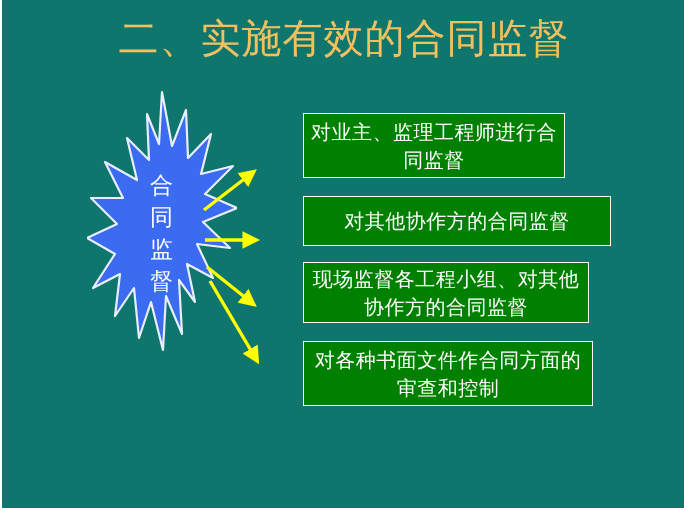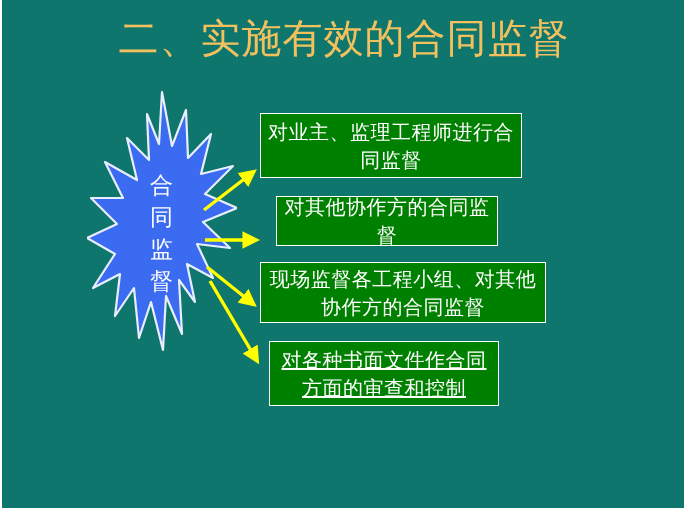--- a/index.html
+++ b/index.html
@@ -86,29 +86,30 @@
     color: #ffffff;
     font-family: "Liberation Serif", "DejaVu Serif", serif;
     font-size: 20px;
     line-height: 28px;
     text-align: center;
     display: flex;
     align-items: center;
     justify-content: center;
     padding: 2px 6px;
     letter-spacing: 0.5px;
+    margin-left: 43px;
   }
   .topic-box .txt {
     display: block;
     width: 100%;
   }
   #box-1 { left: 258px; top: 113px; width: 262px; height: 65px; }
-  #box-2 { left: 274px; top: 196px; width: 222px; height: 50px; align-items: center; }
+  #box-2 { left: 258px; top: 196px; width: 308px; height: 50px; align-items: center; }
   #box-3 { left: 258px; top: 262px; width: 286px; height: 61px; }
-  #box-4 { left: 267px; top: 341px; width: 230px; height: 65px; text-decoration: underline; }
+  #box-4 { left: 258px; top: 341px; width: 290px; height: 65px; }
 </style>
 </head>
 <body>
 
 <div id="slide">
 
   <div id="slide-title">二、实施有效的合同监督</div>
 
   <div id="star-wrap">
     <svg id="star-shape" viewBox="0 0 150 310" xmlns="http://www.w3.org/2000/svg">

